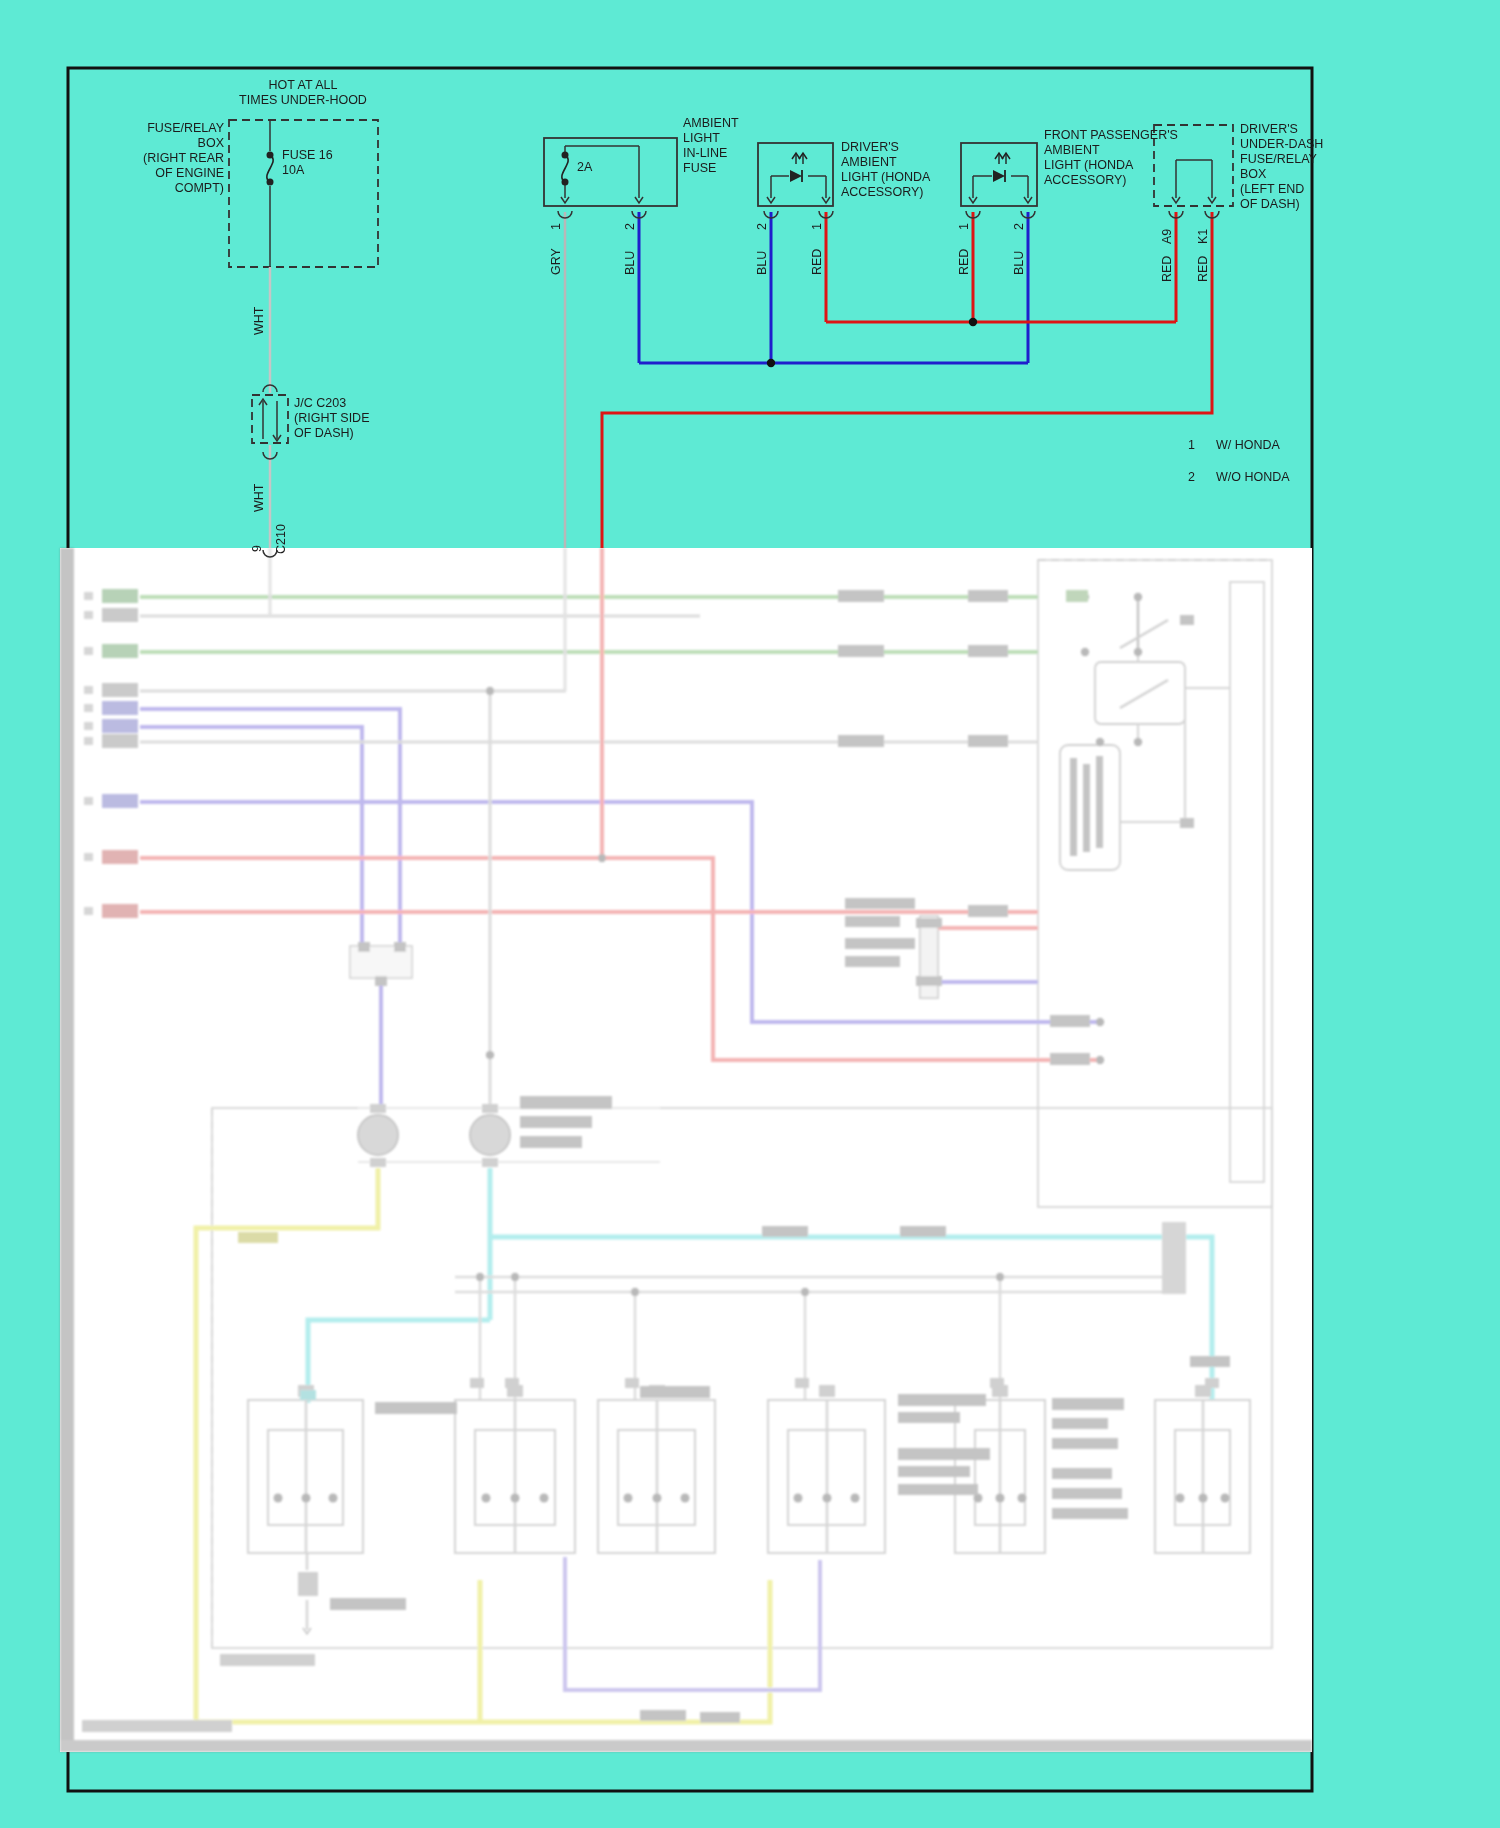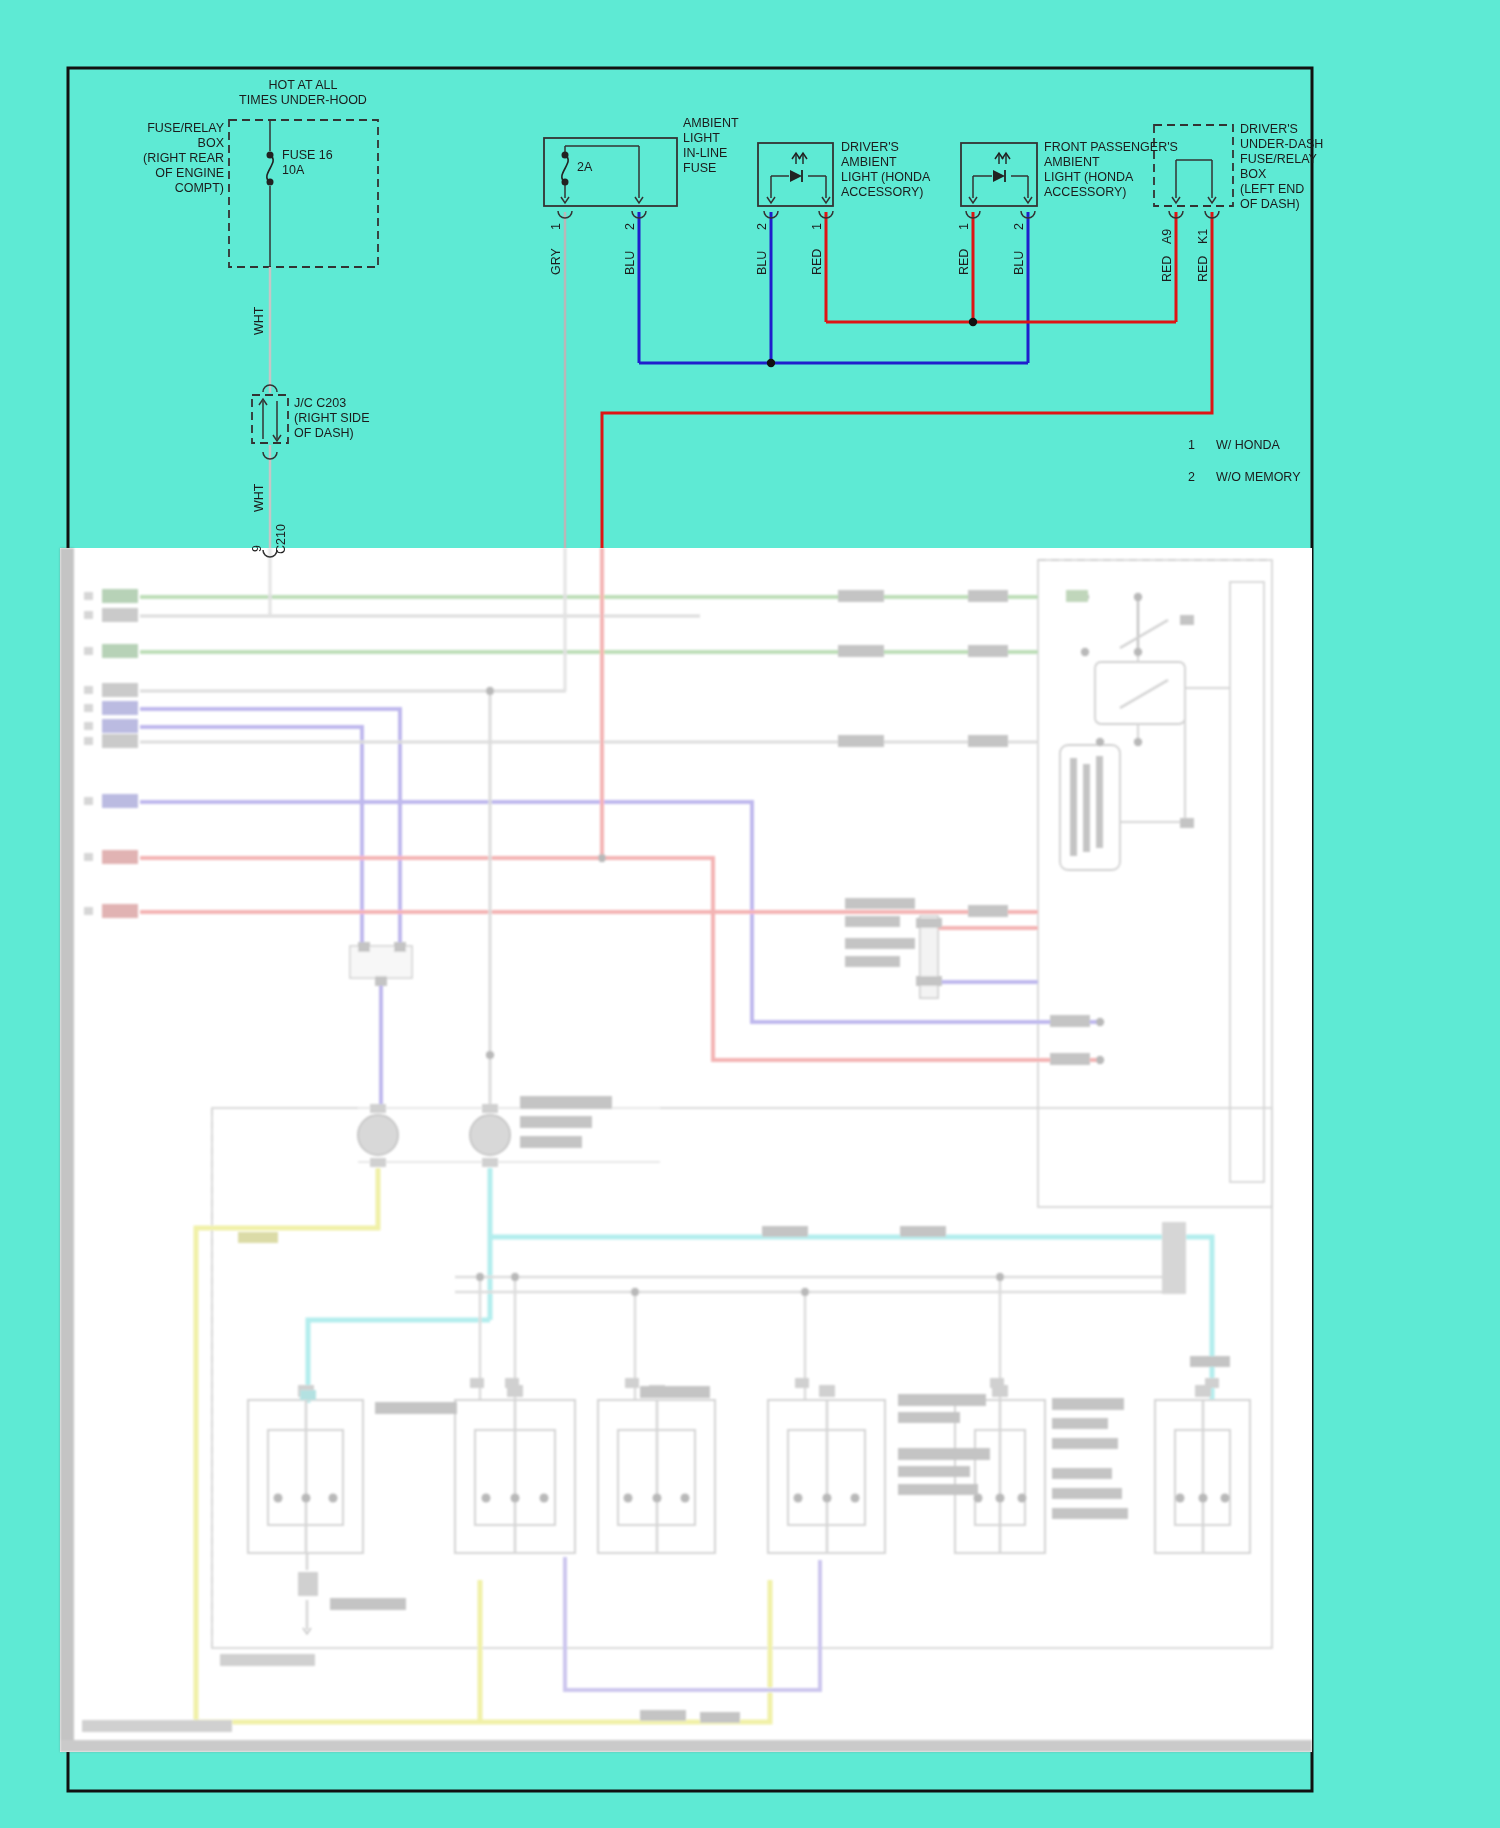--- a/index.html
+++ b/index.html
@@ -331,36 +331,36 @@
       <div class="lbl v" style="left: 549px; top: 275px;">GRY</div>
       <div class="lbl v" style="left: 623px; top: 275px;">BLU</div>
       <div class="lbl " style="left: 841px; top: 140px;">DRIVER'S
 AMBIENT
 LIGHT (HONDA
 ACCESSORY)</div>
       <div class="lbl v" style="left: 755px; top: 230px;">2</div>
       <div class="lbl v" style="left: 810px; top: 230px;">1</div>
       <div class="lbl v" style="left: 755px; top: 275px;">BLU</div>
       <div class="lbl v" style="left: 810px; top: 275px;">RED</div>
-      <div class="lbl " style="left: 1044px; top: 140px;">FRONT PASSENGER'S
+      <div class="lbl " style="left: 1044px; top: 128px;">FRONT PASSENGER'S
 AMBIENT
 LIGHT (HONDA
 ACCESSORY)</div>
       <div class="lbl v" style="left: 957px; top: 230px;">1</div>
       <div class="lbl v" style="left: 1012px; top: 230px;">2</div>
       <div class="lbl v" style="left: 957px; top: 275px;">RED</div>
       <div class="lbl v" style="left: 1012px; top: 275px;">BLU</div>
       <div class="lbl " style="left: 1240px; top: 122px;">DRIVER'S
 UNDER-DASH
 FUSE/RELAY
 BOX
 (LEFT END
 OF DASH)</div>
       <div class="lbl v" style="left: 1160px; top: 244px;">A9</div>
       <div class="lbl v" style="left: 1196px; top: 244px;">K1</div>
       <div class="lbl v" style="left: 1160px; top: 282px;">RED</div>
       <div class="lbl v" style="left: 1196px; top: 282px;">RED</div>
       <div class="lbl " style="left: 1188px; top: 438px;">1</div>
       <div class="lbl " style="left: 1216px; top: 438px;">W/ HONDA</div>
       <div class="lbl " style="left: 1188px; top: 470px;">2</div>
-      <div class="lbl " style="left: 1216px; top: 470px;">W/O MEMORY</div>
+      <div class="lbl " style="left: 1216px; top: 470px;">W/O HONDA</div>
     </div>
 </div>
 
 </body></html>

